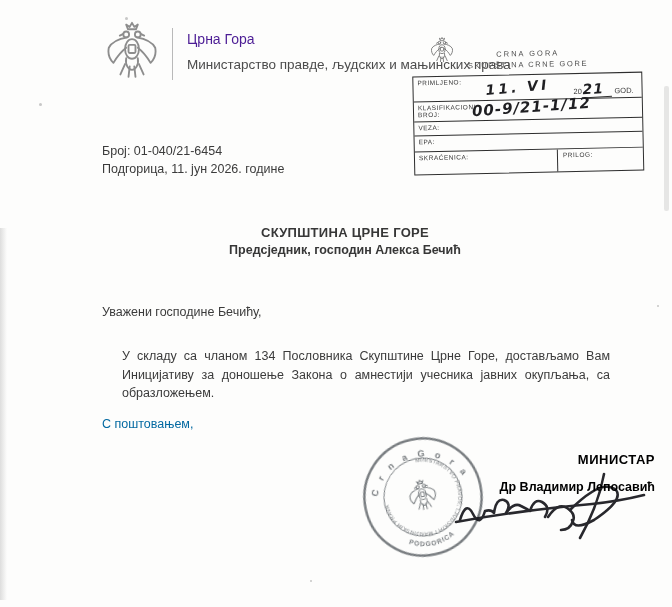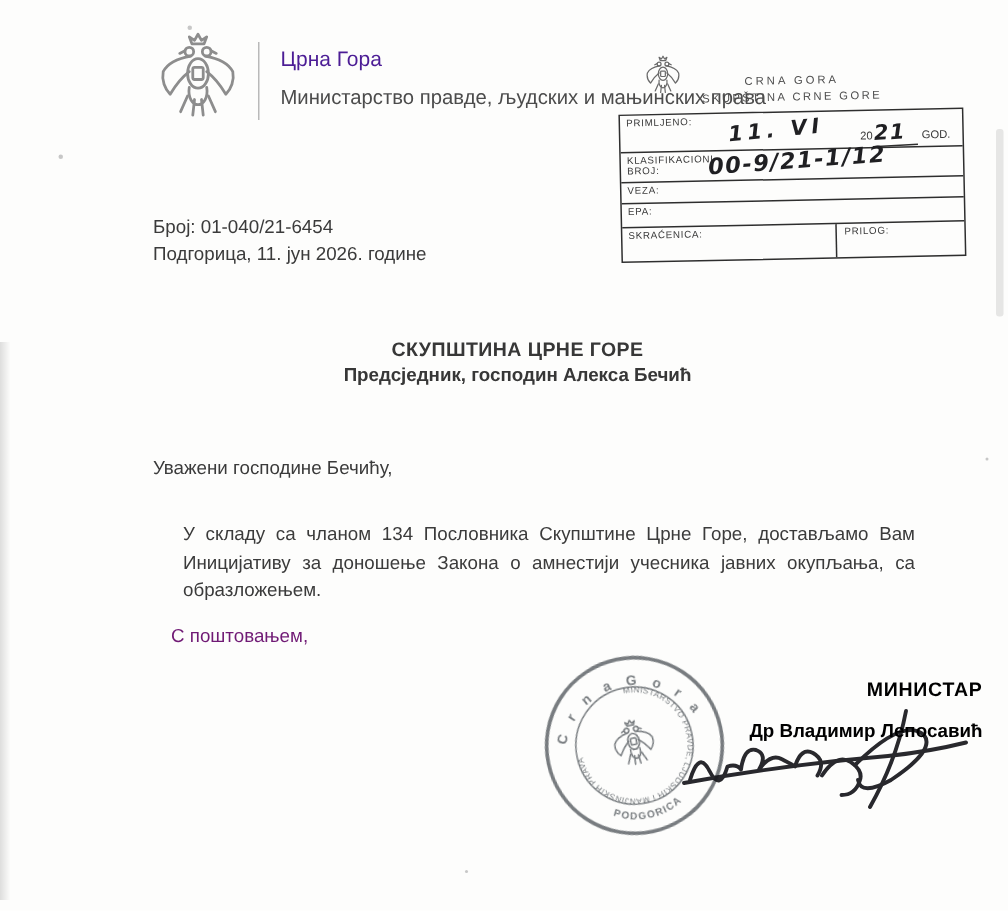--- a/index.html
+++ b/index.html
@@ -41,21 +41,21 @@
   .ref { position:absolute; left:102px; top:143px; font-size:12.5px; line-height:17.5px; color:#3b3b3b; }
 
   
   .recipient { position:absolute; left:0; top:225px; width:690px; text-align:center; font-weight:bold; color:#373737; }
   .recipient .r-l1 { font-size:13px; letter-spacing:.3px; }
   .recipient .r-l2 { font-size:12.5px; margin-top:3px; }
 
   
   .salutation { position:absolute; left:102px; top:305px; font-size:12.5px; color:#3b3b3b; }
   .paragraph { position:absolute; left:102px; top:347px; width:488px; font-size:12.5px; line-height:18.5px; text-align:justify; color:#3b3b3b;margin-left:20px; }
-  .closing { position:absolute; left:102px; top:417px; font-size:12.5px; color:#701a75;margin-left:12px; }
+  .closing { position:absolute; left:102px; top:417px; font-size:12.5px; color:#0369a1; }
 
   
   .sigblock { position:absolute; left:455px; top:452px; width:200px; text-align:right; font-weight:bold; color:#000000; }
   .sigblock .s-title { font-size:13px; letter-spacing:.5px; }
   .sigblock .s-name { font-size:12.5px; margin-top:13px; white-space:nowrap; }
 
   
   .roundstamp { position:absolute; left:362px; top:436px; width:122px; height:122px; color:#666b6f; opacity:.88; filter:blur(.25px); transform:rotate(-12deg); }
   .signature { position:absolute; left:452px; top:468px; width:200px; height:85px; }
 

